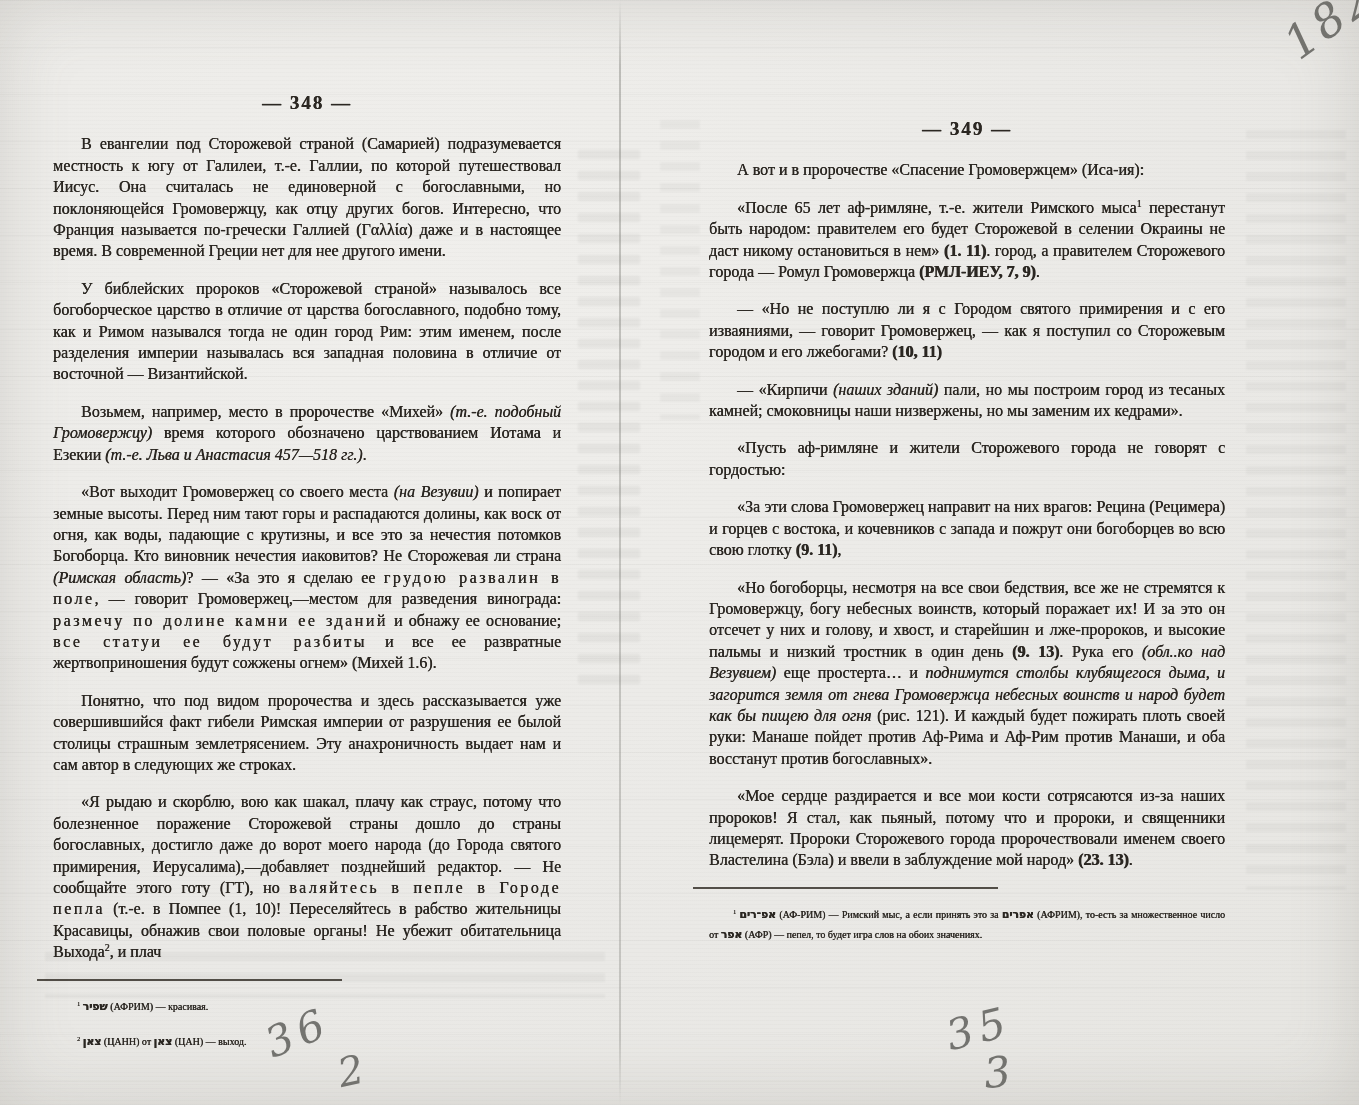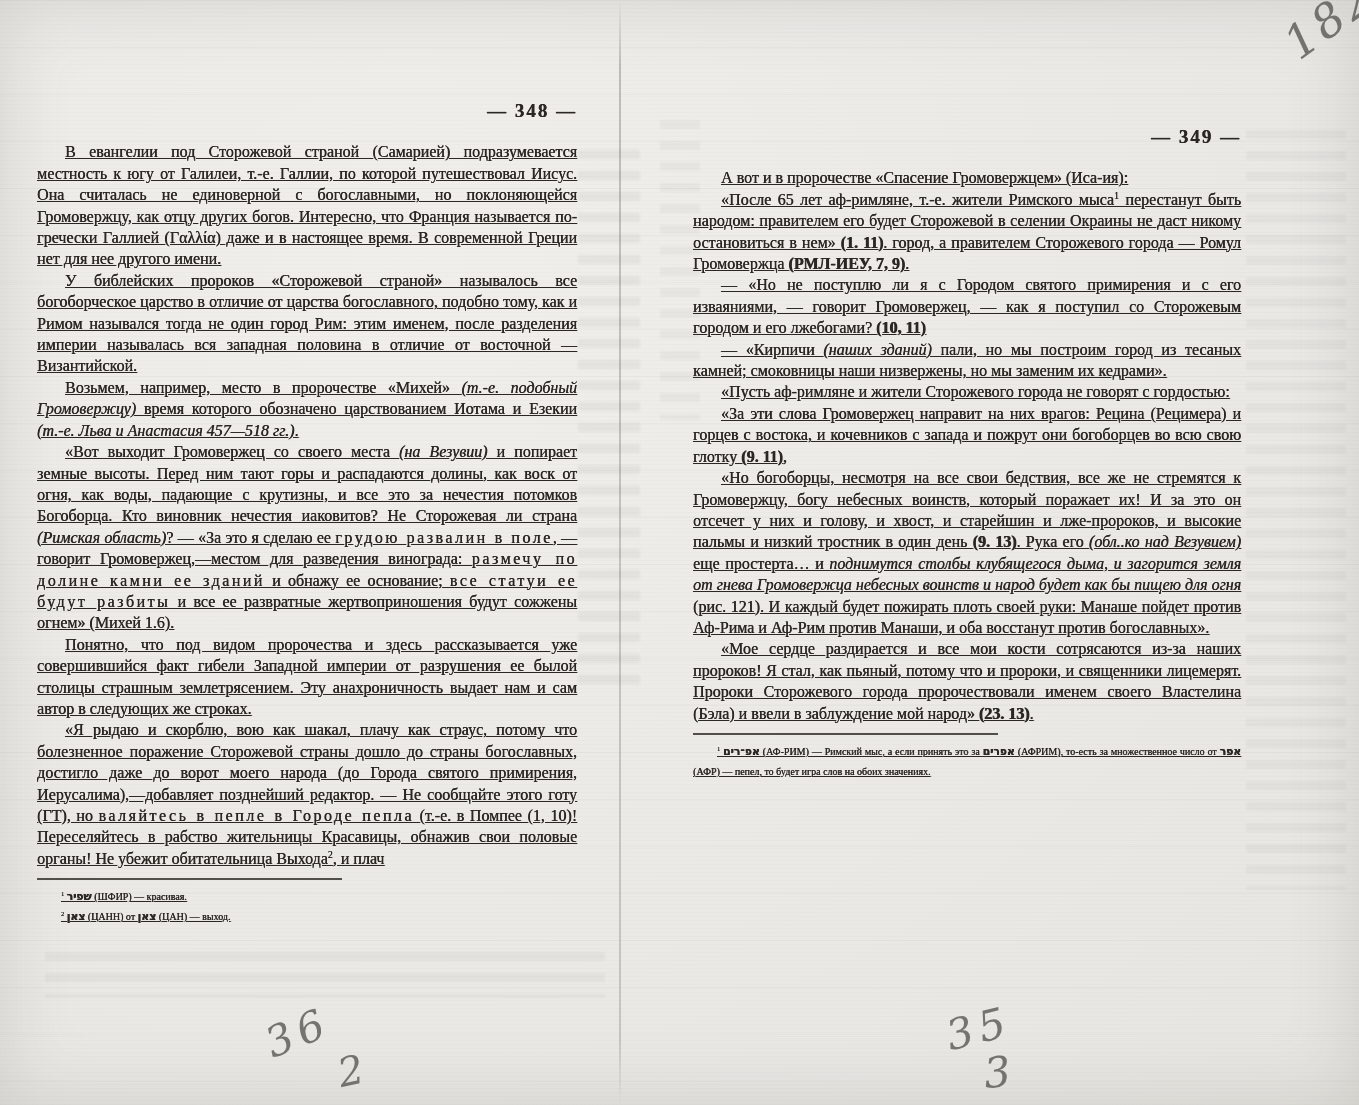--- a/index.html
+++ b/index.html
@@ -21,24 +21,24 @@
     background:linear-gradient(180deg, rgba(130,130,124,0) 0%, rgba(130,130,124,0.45) 6%, rgba(130,130,124,0.35) 94%, rgba(130,130,124,0) 100%);
   }
   .col {
     position:absolute; width:540px; text-align:justify;
     font-size:16px; line-height:21.4px;
     text-shadow:0.35px 0 0 currentColor; 
   }
   .col-left { left:37px; top:84px; }
   .col-right { left:693px; top:110px; width:548px; }
   .pagenum {
-    text-align:right; font-weight:bold; font-size:19px;
-    letter-spacing:2px; margin:16px 0 20px 0; text-indent:0;
+    text-align:center; font-weight:bold; font-size:19px;
+    letter-spacing:2px; margin:8px 0 20px 0; text-indent:0;
   }
-  p.para { margin:0; text-indent:28px;text-decoration:underline; }
+  p.para { margin:16px; text-indent:28px; }
   .seg-n  { }
   .seg-i  { font-style:italic; }
   .seg-b  { font-weight:bold; text-shadow:0.6px 0 0 currentColor; }
   .seg-sp { letter-spacing:2.5px; }
   .seg-sup{ vertical-align:super; font-size:0.62em; line-height:0; }
   .seg-he {
     font-family:"DejaVu Sans",sans-serif; font-weight:bold;
     font-size:1.08em; direction:rtl; unicode-bidi:isolate;
   }
   .footnotes { margin-top:9px; font-size:10px; line-height:19.8px; }
@@ -77,27 +77,27 @@
   <div class="ghost ghost-3"></div>
   <div class="ghost ghost-4"></div>
 
   <div class="col col-left">
     <p class="pagenum">— 348 —</p>
     <div>
         <p class="para"><span class="seg-n">В евангелии под Сторожевой страной (Самарией) подразумевается местность к югу от Галилеи, т.-е. Галлии, по которой путешествовал Иисус. Она считалась не единоверной с богославными, но поклоняющейся Громовержцу, как отцу других богов. Интересно, что Франция называется по-гречески Галлией (Γαλλία) даже и в настоящее время. В современной Греции нет для нее другого имени.</span></p>
         <p class="para"><span class="seg-n">У библейских пророков «Сторожевой страной» называлось все богоборческое царство в отличие от царства богославного, подобно тому, как и Римом назывался тогда не один город Рим: этим именем, после разделения империи называлась вся западная половина в отличие от восточной — Византийской.</span></p>
         <p class="para"><span class="seg-n">Возьмем, например, место в пророчестве «Михей» </span><span class="seg-i">(т.-е. подобный Громовержцу)</span><span class="seg-n"> время которого обозначено царствованием Иотама и Езекии </span><span class="seg-i">(т.-е. Льва и Анастасия 457—518 гг.)</span><span class="seg-n">.</span></p>
         <p class="para"><span class="seg-n">«Вот выходит Громовержец со своего места </span><span class="seg-i">(на Везувии)</span><span class="seg-n"> и попирает земные высоты. Перед ним тают горы и распадаются долины, как воск от огня, как воды, падающие с крутизны, и все это за нечестия потомков Богоборца. Кто виновник нечестия иаковитов? Не Сторожевая ли страна </span><span class="seg-i">(Римская область)</span><span class="seg-n">? — «За это я сделаю ее </span><span class="seg-sp">грудою развалин в поле</span><span class="seg-n">, — говорит Громовержец,—местом для разведения винограда: </span><span class="seg-sp">размечу по долине камни ее зданий</span><span class="seg-n"> и обнажу ее основание; </span><span class="seg-sp">все статуи ее будут разбиты</span><span class="seg-n"> и все ее развратные жертвоприношения будут сожжены огнем» (Михей 1.6).</span></p>
-        <p class="para"><span class="seg-n">Понятно, что под видом пророчества и здесь рассказывается уже совершившийся факт гибели Западной империи от разрушения ее былой столицы страшным землетрясением. Эту анахроничность выдает нам и сам автор в следующих же строках.</span></p>
+        <p class="para"><span class="seg-n">Понятно, что под видом пророчества и здесь рассказывается уже совершившийся факт гибели Римская империи от разрушения ее былой столицы страшным землетрясением. Эту анахроничность выдает нам и сам автор в следующих же строках.</span></p>
         <p class="para"><span class="seg-n">«Я рыдаю и скорблю, вою как шакал, плачу как страус, потому что болезненное поражение Сторожевой страны дошло до страны богославных, достигло даже до ворот моего народа (до Города святого примирения, Иерусалима),—добавляет позднейший редактор. — Не сообщайте этого готу (ГТ), но </span><span class="seg-sp">валяйтесь в пепле в Городе пепла</span><span class="seg-n"> (т.-е. в Помпее (1, 10)! Переселяйтесь в рабство жительницы Красавицы, обнажив свои половые органы! Не убежит обитательница Выхода</span><span class="seg-sup">2</span><span class="seg-n">, и плач</span></p>
       </div>
     <div class="footnotes">
       <hr class="fn-rule">
       <div>
-          <p class="para"><span class="seg-sup">1</span><span class="seg-n"> </span><span class="seg-he">שפיר</span><span class="seg-n"> (ШФИР) — красивая.</span></p>
+          <p class="para"><span class="seg-sup">1</span><span class="seg-n"> </span><span class="seg-he">שפיר</span><span class="seg-n"> (АФРИМ) — красивая.</span></p>
           <p class="para"><span class="seg-sup">2</span><span class="seg-n"> </span><span class="seg-he">צאן</span><span class="seg-n"> (ЦАНН) от </span><span class="seg-he">צאן</span><span class="seg-n"> (ЦАН) — выход.</span></p>
         </div>
     </div>
   </div>
 
   <div class="col col-right">
     <p class="pagenum">— 349 —</p>
     <div>
         <p class="para"><span class="seg-n">А вот и в пророчестве «Спасение Громовержцем» (Иса-ия):</span></p>
         <p class="para"><span class="seg-n">«После 65 лет аф-римляне, т.-е. жители Римского мыса</span><span class="seg-sup">1</span><span class="seg-n"> перестанут быть народом: правителем его будет Сторожевой в селении Окраины не даст никому остановиться в нем» </span><span class="seg-b">(1. 11)</span><span class="seg-n">. город, а правителем Сторожевого города — Ромул Громовержца </span><span class="seg-b">(РМЛ-ИЕУ, 7, 9)</span><span class="seg-n">.</span></p>

